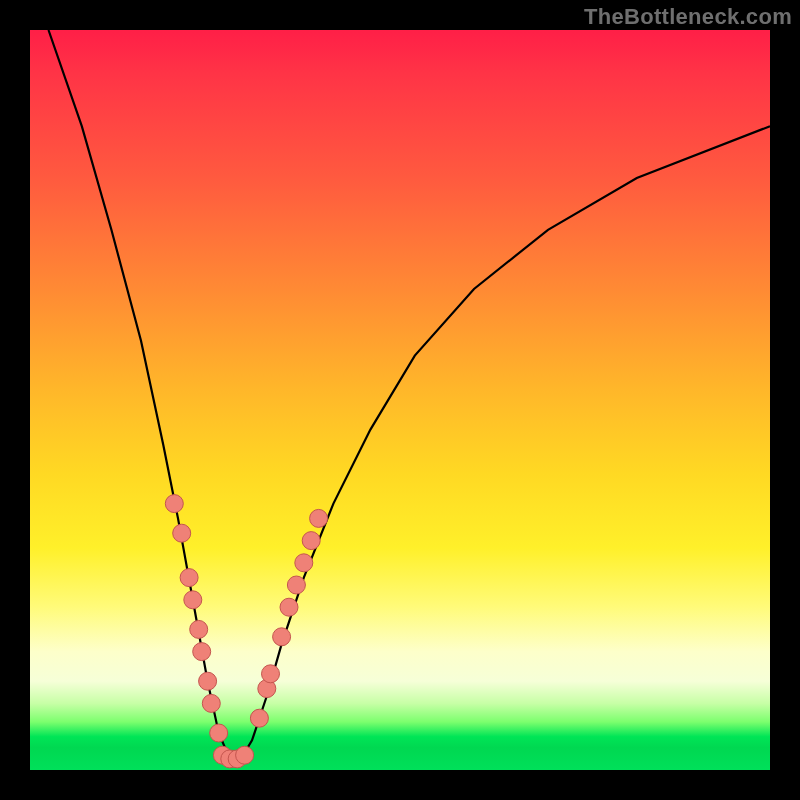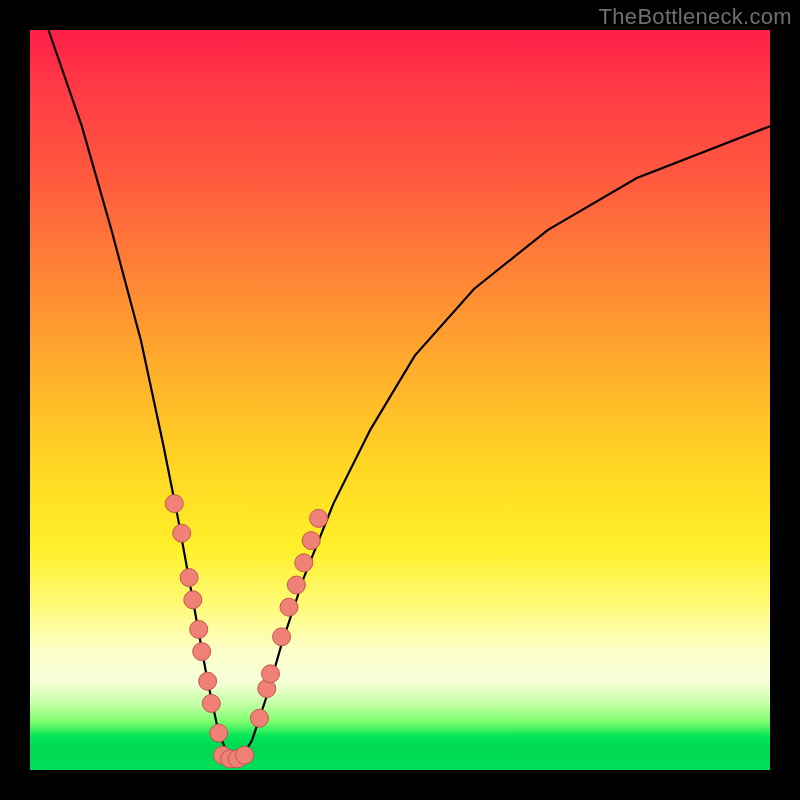--- a/index.html
+++ b/index.html
@@ -44,21 +44,21 @@
       #00d851 97%,
       #00e05a 100%
     );
   }
   .watermark {
     position: absolute;
     top: 4px;
     right: 8px;
     color: #6f6f6f;
     font-size: 22px;
-    font-weight: 400;
+    font-weight: 700;
     letter-spacing: 0.3px;
   }
   svg.curve {
     position: absolute;
     left: 0;
     top: 0;
     width: 740px;
     height: 740px;
     overflow: visible;
   }

